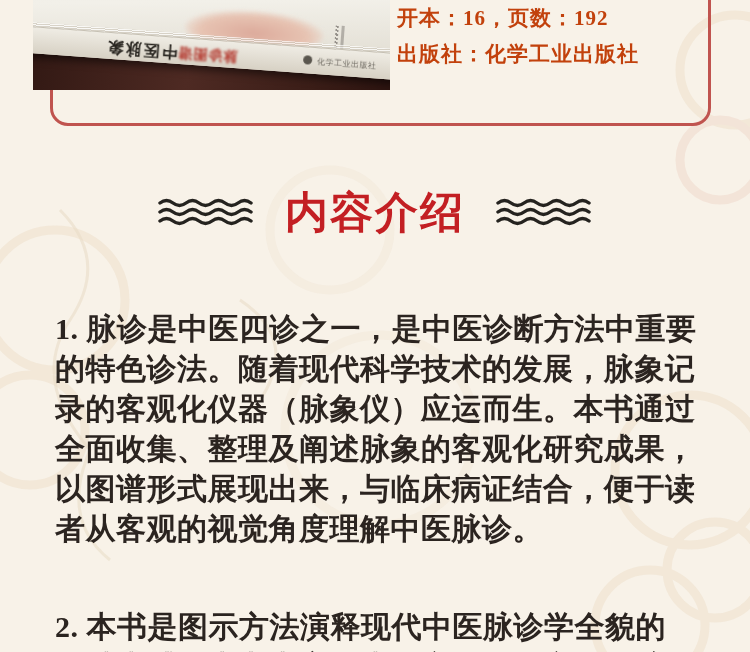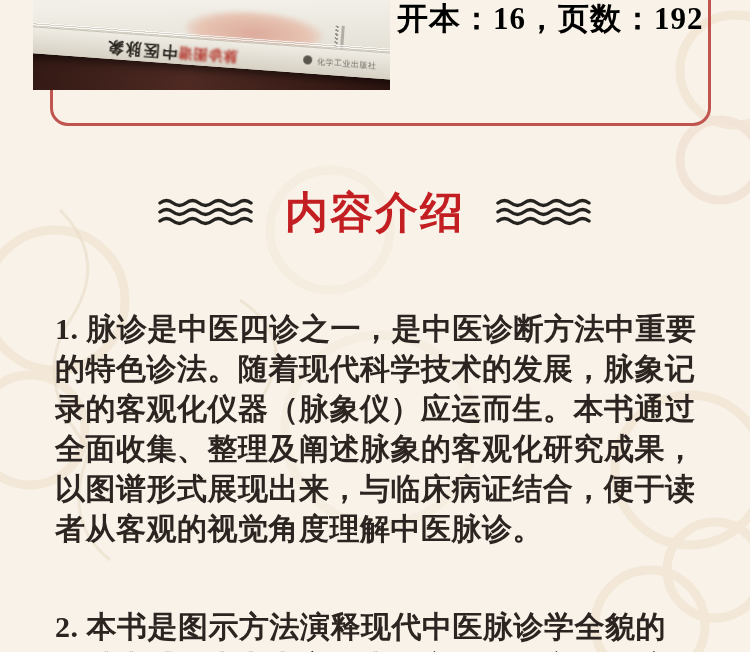--- a/index.html
+++ b/index.html
@@ -12,22 +12,22 @@
   .bg-pattern{position:absolute;inset:0;z-index:0;pointer-events:none;}
   
   .info-frame{
     position:absolute;left:50px;top:-34px;width:661px;height:160px;
     box-sizing:border-box;border:3px solid #c0544f;border-radius:18px;
     z-index:1;background:transparent;
   }
   
   .details{
     position:absolute;left:397px;top:1px;z-index:3;
-    font-weight:bold;font-size:31px;line-height:35.5px;
-    color:#000000;letter-spacing:1px;white-space:nowrap;
+    font-weight:bold;font-size:21px;line-height:35.5px;
+    color:#c2410c;letter-spacing:1px;white-space:nowrap;
   }
   
   .photo{
     position:absolute;left:33px;top:0;width:357px;height:90px;overflow:hidden;z-index:2;
     background:linear-gradient(100deg,#311813 0%,#4e2a23 45%,#3a1d17 80%,#2d1410 100%);
   }
   .book{
     position:absolute;left:-18px;top:-98px;width:399px;height:150px;
     background:linear-gradient(175deg,#e5e1d8 0%,#f2f0e9 55%,#dcd7cb 100%);
     transform:rotate(4.2deg);transform-origin:0 100%;
@@ -110,20 +110,21 @@
       <path d="M60 210 Q110 260 70 320 T90 450 Q60 520 110 560"></path>
       <path d="M240 300 Q300 340 260 400"></path>
     </g>
   </svg>
 </div>
 
 <div class="info-frame"></div>
 
 <div class="details">
   <div>开本：16，页数：192</div>
+  <div>出版社：化学工业出版社</div>
 </div>
 
 <div class="photo">
   <div class="book">
     <div class="cover-blob"></div>
     <div class="cover-coltext"></div>
     <div class="pages"></div>
     <div class="spine">
       <span class="spine-black">中医脉象</span>
       <span class="spine-red">脉诊图谱</span>

